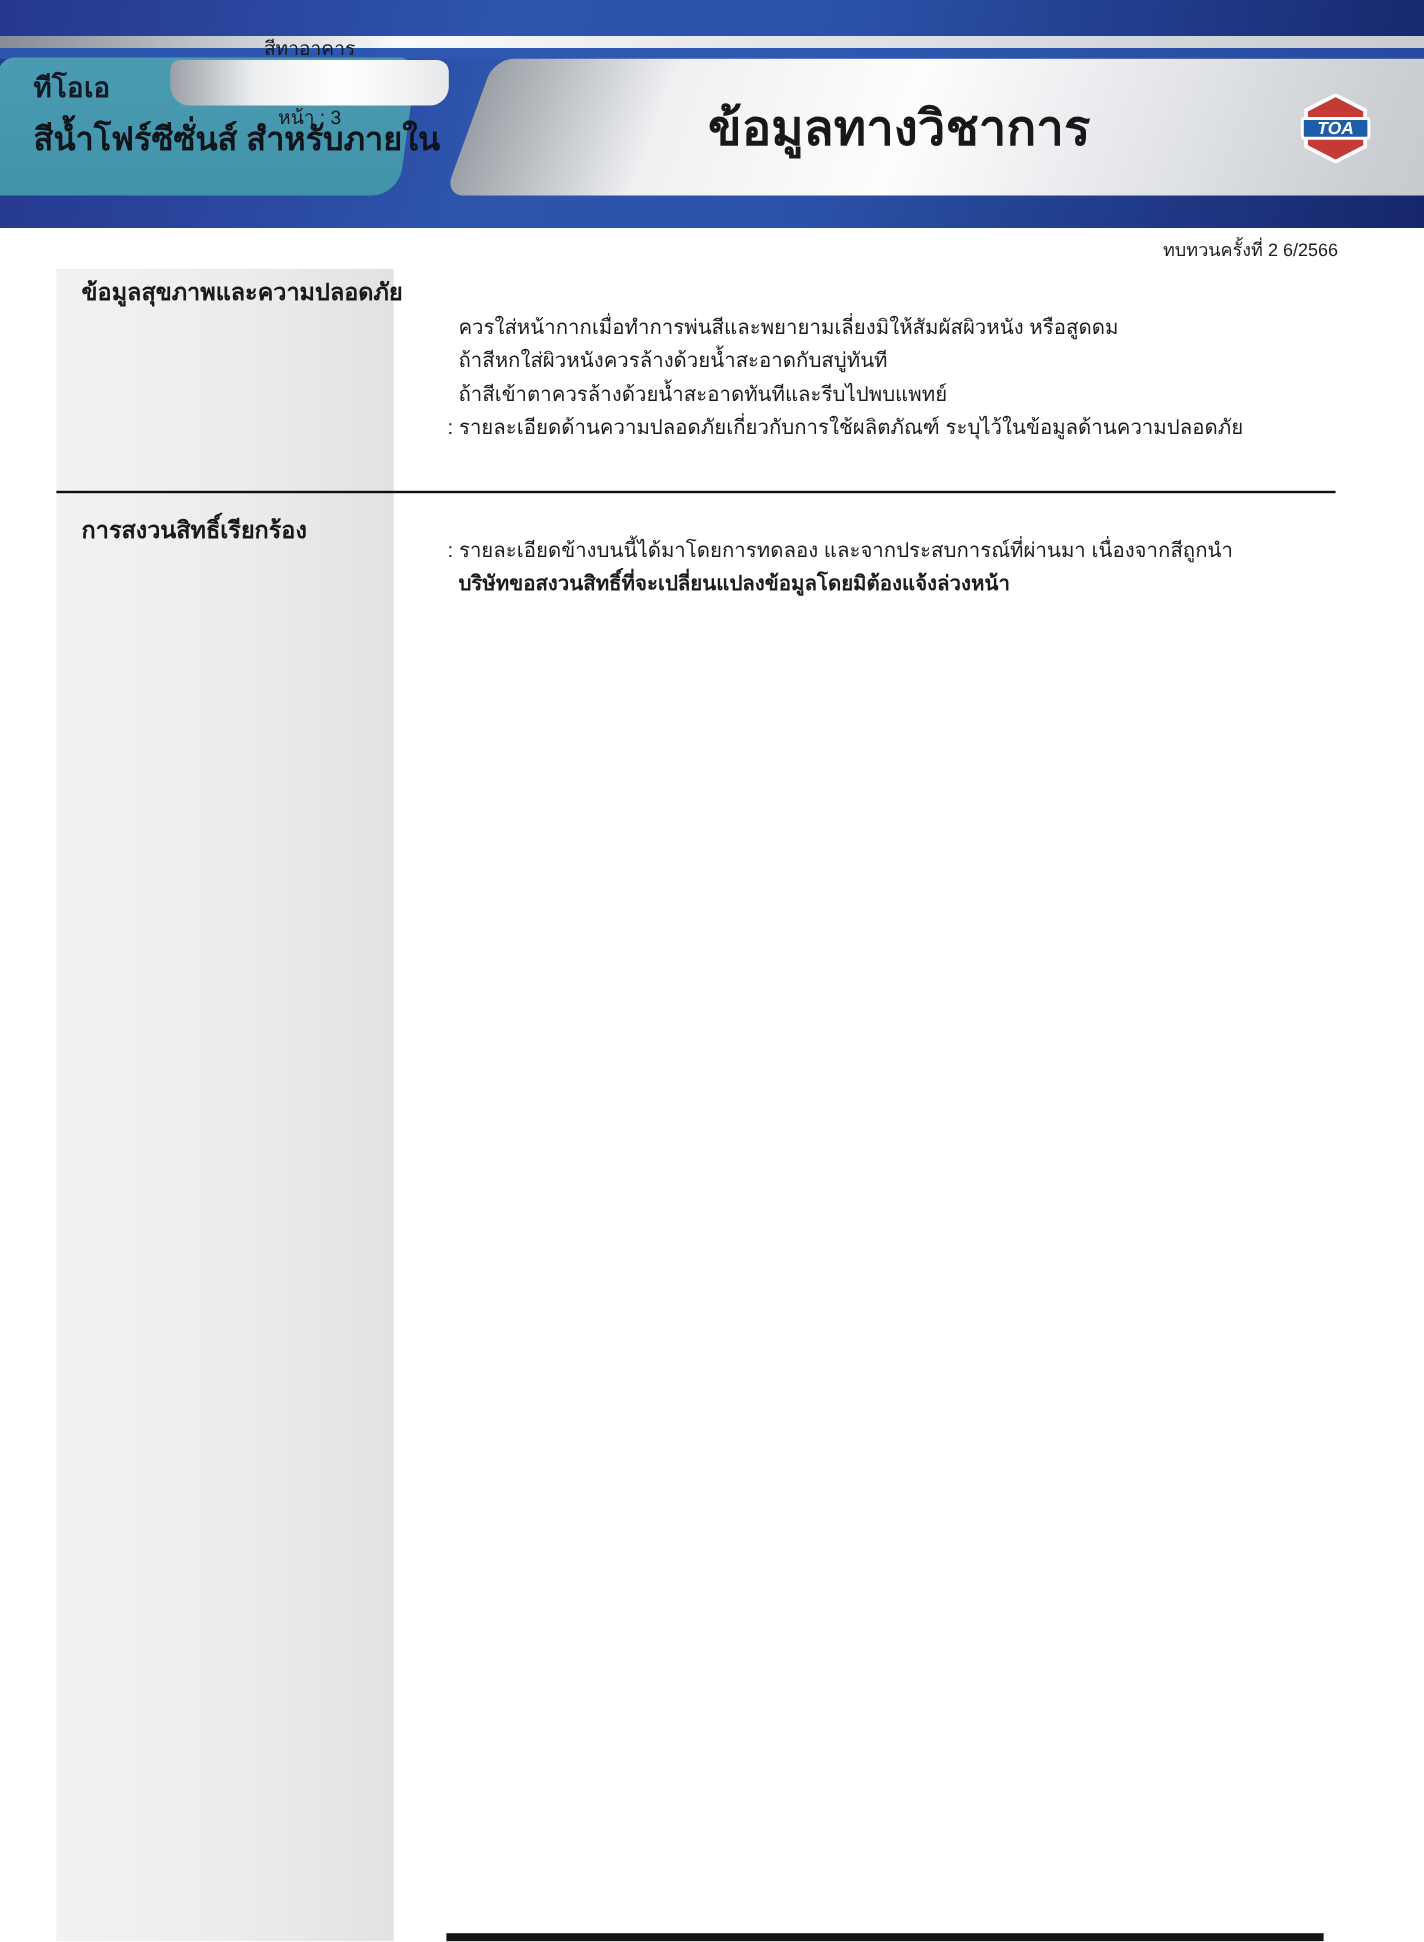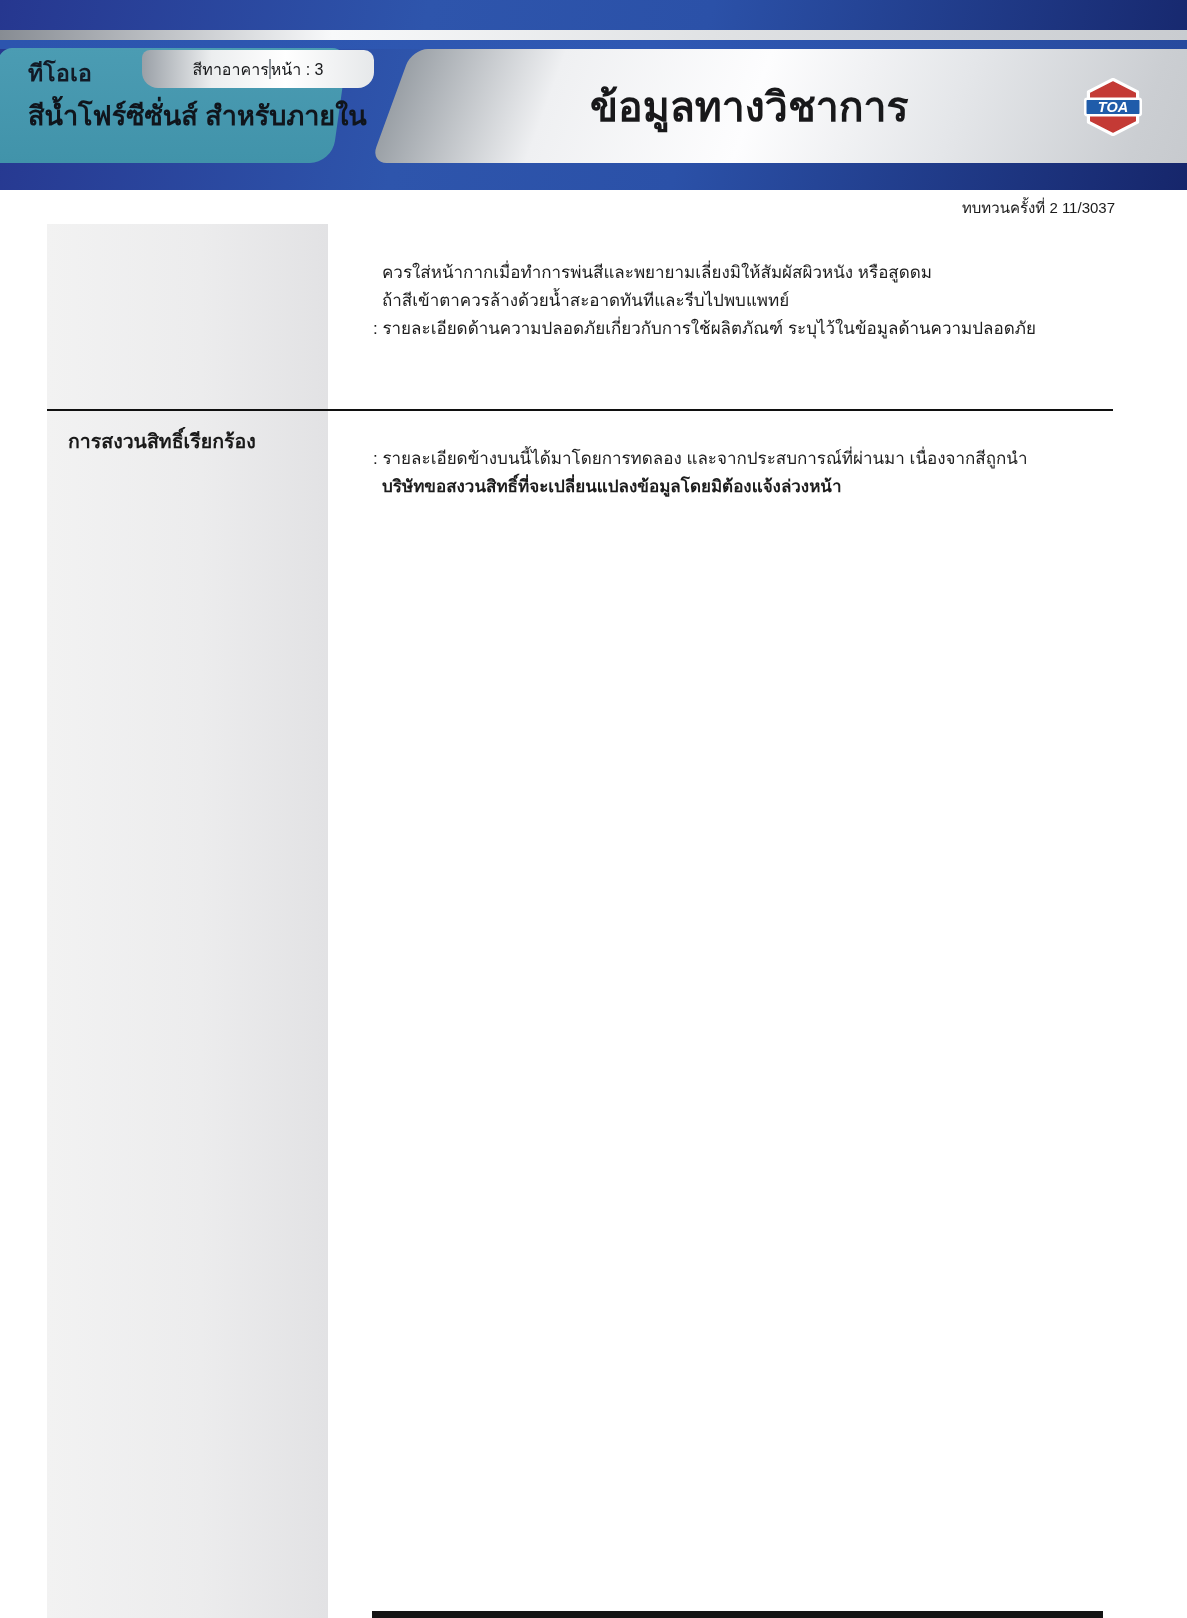--- a/index.html
+++ b/index.html
@@ -39,22 +39,22 @@
     font-size:23px;font-weight:700;color:#121a26;letter-spacing:.2px;
   }
   .brand-subtitle{
     position:absolute;left:28px;top:46px;
     font-size:27px;font-weight:700;color:#10151c;white-space:nowrap;
   }
   .page-pill{
     position:absolute;left:142px;top:50px;width:232px;height:38px;
     background:linear-gradient(90deg,#9aa0a7 0%,#eceeef 30%,#ffffff 62%,#e6e8ea 100%);
     border-radius:8px 10px 16px 16px;
-    display:flex;align-items:center;justify-content:center;
-    font-size:16px;color:#17181a;z-index:4;
+    display:flex;align-items:center;justify-content:center;gap:16px;
+    font-size:16px;color:#17181a;z-index:4;flex-direction:column;
   }
   .pill-sep{width:2px;height:20px;background:#8d939a;}
   .title-band{
     position:absolute;left:412px;top:49px;width:860px;height:114px;
     transform:skewX(-20deg);transform-origin:0 0;
     background:linear-gradient(90deg,#9aa0a6 0%,#eff0f2 18%,#fdfdfe 42%,#e4e6e9 66%,#cbced2 88%,#c4c7cb 100%);
     border-radius:16px 0 0 16px;
     overflow:hidden;
   }
   .title-band-inner{
@@ -125,26 +125,28 @@
 
         <svg class="toa-logo" viewBox="0 0 100 92">
           <polygon points="50,2 89,22 89,70 50,90 11,70 11,22" fill="#c43a35" stroke="#ffffff" stroke-width="5" stroke-linejoin="round"></polygon>
           <rect x="6" y="33" width="88" height="26" rx="3" fill="#1f5caa" stroke="#ffffff" stroke-width="4"></rect>
           <text x="50" y="54" text-anchor="middle" font-size="23" font-weight="bold" font-style="italic" fill="#ffffff" font-family="Liberation Sans, DejaVu Sans, sans-serif">TOA</text>
         </svg>
       </div>
     </div>
   </div>
 
-  <div class="revision">ทบทวนครั้งที่ 2  11/3037</div>
+  <div class="revision">ทบทวนครั้งที่ 2  6/2566</div>
 
   <div class="sidebar"></div>
 
+  <div class="section-heading heading-1">ข้อมูลสุขภาพและความปลอดภัย</div>
   <div class="para para-1">
     <div class="line indent">ควรใส่หน้ากากเมื่อทำการพ่นสีและพยายามเลี่ยงมิให้สัมผัสผิวหนัง หรือสูดดม</div>
+    <div class="line indent">ถ้าสีหกใส่ผิวหนังควรล้างด้วยน้ำสะอาดกับสบู่ทันที</div>
     <div class="line indent">ถ้าสีเข้าตาควรล้างด้วยน้ำสะอาดทันทีและรีบไปพบแพทย์</div>
     <div class="line">: รายละเอียดด้านความปลอดภัยเกี่ยวกับการใช้ผลิตภัณฑ์ ระบุไว้ในข้อมูลด้านความปลอดภัย</div>
   </div>
 
   <div class="divider"></div>
 
   <div class="section-heading heading-2">การสงวนสิทธิ์เรียกร้อง</div>
   <div class="para para-2">
     <div class="line">: รายละเอียดข้างบนนี้ได้มาโดยการทดลอง และจากประสบการณ์ที่ผ่านมา  เนื่องจากสีถูกนำ</div>
     <div class="line bold">บริษัทขอสงวนสิทธิ์ที่จะเปลี่ยนแปลงข้อมูลโดยมิต้องแจ้งล่วงหน้า</div>

